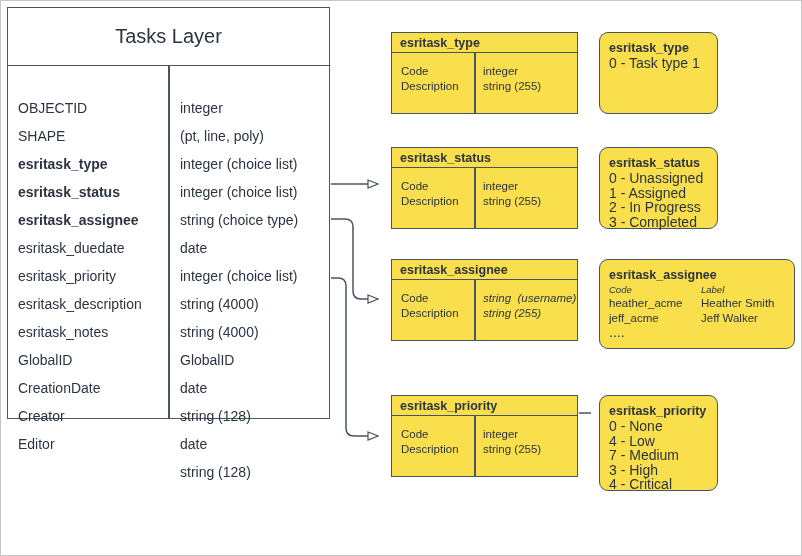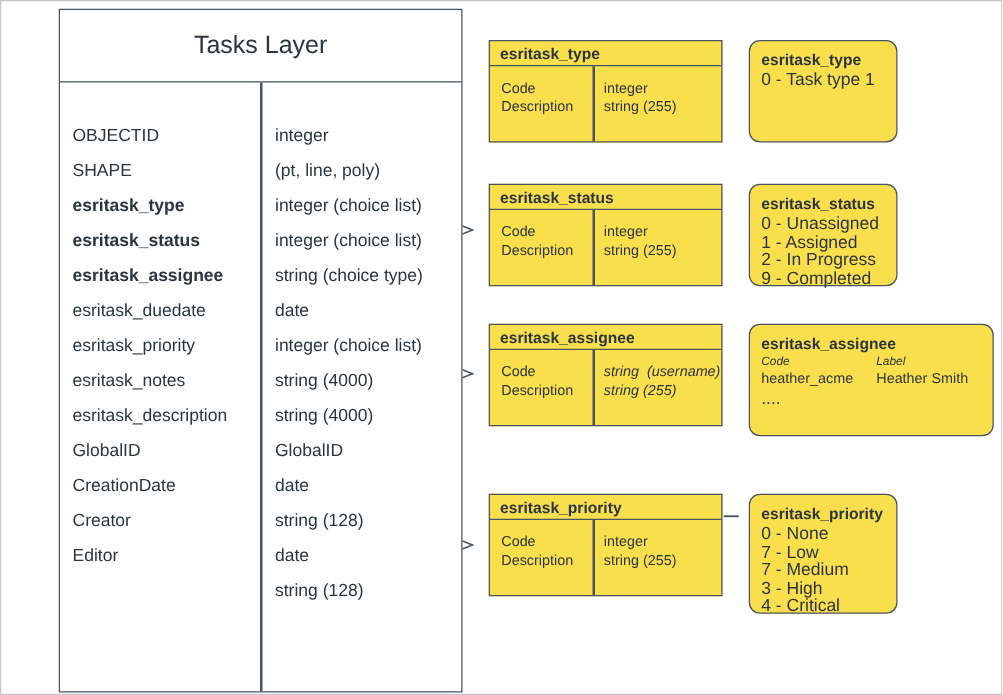--- a/index.html
+++ b/index.html
@@ -14,25 +14,24 @@
     width: 802px; height: 556px;
     box-sizing: border-box;
     border: 1px solid #c6c6c6;
     background: #ffffff;
   }
 
   
   #tasks-table {
     position: absolute;
     left: 6px; top: 6px;
-    width: 323px; height: 547px;
+    width: 323px; height: 412px;
     box-sizing: border-box;
     border: 1.6px solid #4a5361;
     background: #ffffff;
-    margin-left: 40px;
   }
   #tasks-table-title {
     height: 58px;
     display: flex; align-items: center; justify-content: center;
     font-size: 20px; color: #2b3440;
     border-bottom: 1.6px solid #4a5361;
     box-sizing: border-box;
   }
   #tasks-table-body {
     position: relative;
@@ -154,22 +153,22 @@
     <div id="tasks-table-body">
       <div id="col-divider"></div>
       <div class="field-rows">
         <div class="frow">OBJECTID</div>
         <div class="frow">SHAPE</div>
         <div class="frow bold">esritask_type</div>
         <div class="frow bold">esritask_status</div>
         <div class="frow bold">esritask_assignee</div>
         <div class="frow">esritask_duedate</div>
         <div class="frow">esritask_priority</div>
+        <div class="frow">esritask_description</div>
         <div class="frow">esritask_notes</div>
-        <div class="frow">esritask_description</div>
         <div class="frow">GlobalID</div>
         <div class="frow">CreationDate</div>
         <div class="frow">Creator</div>
         <div class="frow">Editor</div>
       </div>
       <div class="type-rows">
         <div class="frow">integer</div>
         <div class="frow">(pt, line, poly)</div>
         <div class="frow">integer (choice list)</div>
         <div class="frow">integer (choice list)</div>
@@ -212,21 +211,21 @@
       <div class="ycol right" style="white-space:pre;">integer
 string (255)</div>
     </div>
   </div>
 
   <div class="vbox" style="left:598px; top:146px; width:119px; height:82px;">
     <div class="vtitle">esritask_status</div>
     <div class="vline">0 - Unassigned</div>
     <div class="vline">1 - Assigned</div>
     <div class="vline">2 - In Progress</div>
-    <div class="vline">9 - Completed</div>
+    <div class="vline">3 - Completed</div>
   </div>
 
   <div class="ybox" style="left:390px; top:258px; width:187px; height:82px;">
     <div class="yhead">esritask_assignee</div>
     <div class="ybody">
       <div class="ydiv"></div>
       <div class="ycol left" style="white-space:pre;">Code
 Description</div>
       <div class="ycol right" style="white-space:pre;font-style:italic;">string  (username)
 string (255)</div>
@@ -236,36 +235,40 @@
   <div class="vbox" style="left:598px; top:258px; width:196px; height:90px;">
     <div class="vtitle">esritask_assignee</div>
     <div class="vhdr-row">
       <div class="vh w-code">Code</div>
       <div class="vh w-label">Label</div>
     </div>
     <div class="vdata-row">
       <div class="vc w-code">heather_acme</div>
       <div class="vc w-label">Heather Smith</div>
     </div>
+    <div class="vdata-row">
+      <div class="vc w-code">jeff_acme</div>
+      <div class="vc w-label">Jeff Walker</div>
+    </div>
     <div class="vline">....</div>
   </div>
 
   <div class="ybox" style="left:390px; top:394px; width:187px; height:82px;">
     <div class="yhead">esritask_priority</div>
     <div class="ybody">
       <div class="ydiv"></div>
       <div class="ycol left" style="white-space:pre;">Code
 Description</div>
       <div class="ycol right" style="white-space:pre;">integer
 string (255)</div>
     </div>
   </div>
 
   <div class="vbox" style="left:598px; top:394px; width:119px; height:96px;">
     <div class="vtitle">esritask_priority</div>
     <div class="vline">0 - None</div>
-    <div class="vline">7 - Low</div>
+    <div class="vline">4 - Low</div>
     <div class="vline">7 - Medium</div>
     <div class="vline">3 - High</div>
     <div class="vline">4 - Critical</div>
   </div>
 
 </div>
 
 </body></html>

